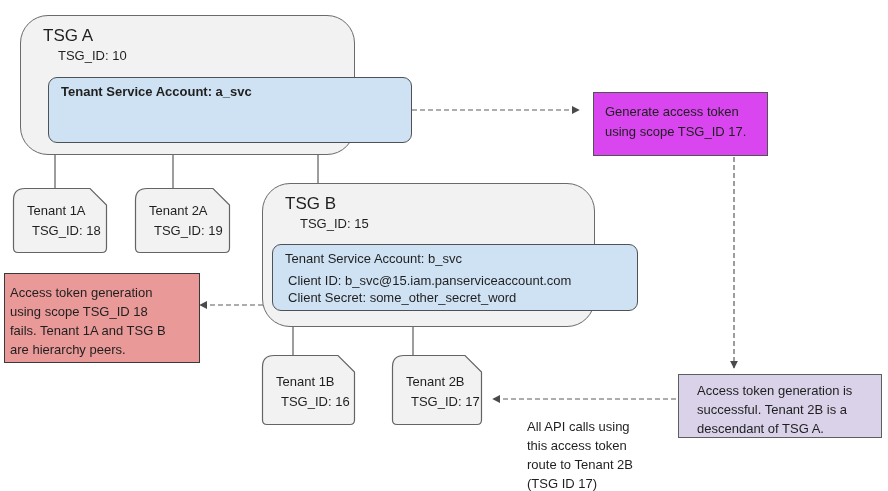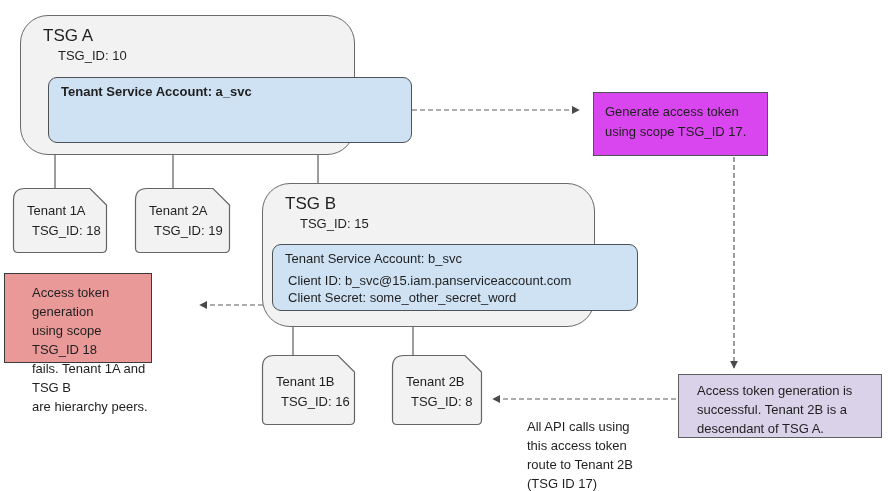--- a/index.html
+++ b/index.html
@@ -40,21 +40,21 @@
   .sa-details { margin: 7px 0 0 15px; line-height: 16.5px; }
 
   .note {
     position: absolute;
     box-sizing: border-box;
     font-size: 13px;
     line-height: 19px;
     white-space: pre-line;
   }
   .note-green  { left: 585px; top: 92px;  width: 175px; height: 64px; border: 1.2px solid #4f5450; padding: 9px 0 0 11px; line-height: 20px; }
-  .note-red    { left: 4px;   top: 273px; width: 148px; height: 90px; border: 1.2px solid #3a3a3a; padding: 9px 0 0 27px; }
+  .note-red    { left: 4px;   top: 273px; width: 196px; height: 90px; border: 1.2px solid #3a3a3a; padding: 9px 0 0 5px; }
   .note-purple { left: 678px; top: 374px; width: 204px; height: 64px; border: 1.2px solid #5e5e5e; padding: 6px 0 0 18px; }
 
   .tenant {
     position: absolute;
     box-sizing: border-box;
     font-size: 13px;
     line-height: 20px;
     white-space: nowrap;
   }
   .t1a { left: 13px;  top: 188px; width: 112px; height: 65px; padding: 13px 0 0 14px; }
@@ -129,21 +129,21 @@
   <div class="tenant t2a">
     <div class="tname">Tenant 2A</div>
     <div class="tid">TSG_ID: 19</div>
   </div>
   <div class="tenant t1b">
     <div class="tname">Tenant 1B</div>
     <div class="tid">TSG_ID: 16</div>
   </div>
   <div class="tenant t2b">
     <div class="tname">Tenant 2B</div>
-    <div class="tid">TSG_ID: 8</div>
+    <div class="tid">TSG_ID: 17</div>
   </div>
 
   <div class="note note-green" style="background: #d946ef; margin-left: 8px;">Generate access token
 using scope TSG_ID 17.</div>
   <div class="note note-red" style="background: rgb(234, 153, 153);">Access token generation
 using scope TSG_ID 18
 fails. Tenant 1A and TSG B
 are hierarchy peers.</div>
   <div class="note note-purple" style="background: rgb(217, 210, 233);">Access token generation is
 successful. Tenant 2B is a

